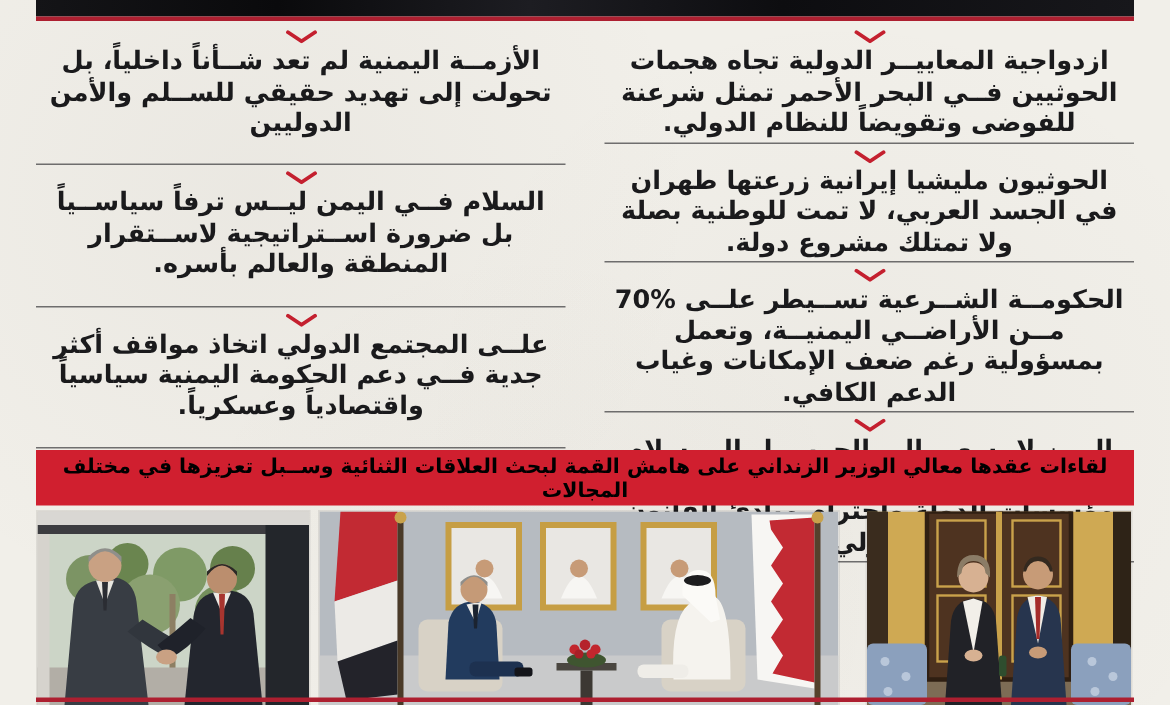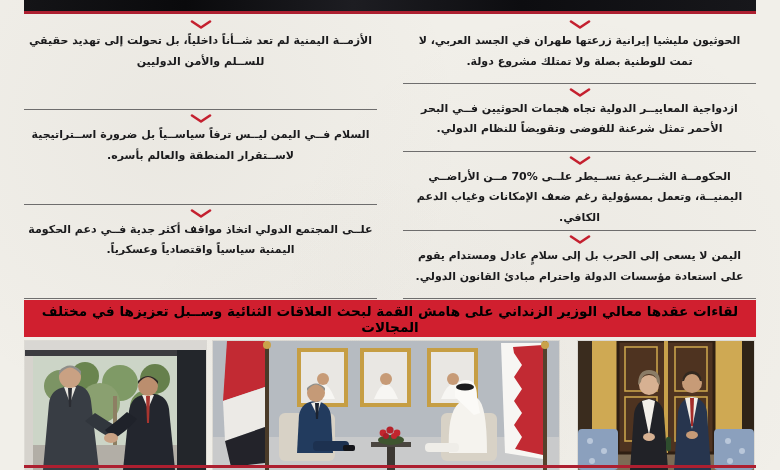--- a/index.html
+++ b/index.html
@@ -29,21 +29,21 @@
   }
   .col{flex:1; display:flex; flex-direction:column; min-width:0;}
   .point{
     flex:1; display:flex; flex-direction:column; align-items:center;
     justify-content:flex-start; padding:2px 4px 2px;
     border-bottom:1px solid rgba(42,42,44,.65);
   }
   .chev{display:block; margin:2px auto 1px; flex:0 0 auto;}
   .txt{
     margin:1px 0 0; text-align:center; font-weight:bold;
-    font-size:11px; line-height:20.5px; color:var(--text-dark);
+    font-size:17px; line-height:20.5px; color:var(--text-dark);
   }
   
   .banner{
     position:absolute; left:24px; right:24px; top:300px; height:37px;
     background:var(--banner-red); color:#000000; font-weight:bold;
     font-size:13.6px; display:flex; align-items:center; justify-content:center;
     text-align:center; padding:0 10px; box-sizing:border-box;
   }
   
   .photos{position:absolute; top:341px; left:0; right:0; height:129px;}
@@ -63,27 +63,27 @@
 
   <div class="top-strip"></div>
 
   <div class="cols">
 
     <section class="col">
       <article class="point">
         <svg class="chev" width="22" height="9" viewBox="0 0 22 9">
             <path d="M2 1.5 L11 7.5 L20 1.5" fill="none" stroke="var(--accent-red)" stroke-width="2.6" stroke-linecap="round" stroke-linejoin="round"></path>
           </svg>
+        <p class="txt">ازدواجية المعاييــر الدولية تجاه هجمات الحوثيين فــي البحر الأحمر تمثل شرعنة للفوضى وتقويضاً للنظام الدولي.</p>
+      </article>
+      <article class="point">
+        <svg class="chev" width="22" height="9" viewBox="0 0 22 9">
+            <path d="M2 1.5 L11 7.5 L20 1.5" fill="none" stroke="var(--accent-red)" stroke-width="2.6" stroke-linecap="round" stroke-linejoin="round"></path>
+          </svg>
         <p class="txt">الحوثيون مليشيا إيرانية زرعتها طهران في الجسد العربي، لا تمت للوطنية بصلة ولا تمتلك مشروع دولة.</p>
-      </article>
-      <article class="point">
-        <svg class="chev" width="22" height="9" viewBox="0 0 22 9">
-            <path d="M2 1.5 L11 7.5 L20 1.5" fill="none" stroke="var(--accent-red)" stroke-width="2.6" stroke-linecap="round" stroke-linejoin="round"></path>
-          </svg>
-        <p class="txt">ازدواجية المعاييــر الدولية تجاه هجمات الحوثيين فــي البحر الأحمر تمثل شرعنة للفوضى وتقويضاً للنظام الدولي.</p>
       </article>
       <article class="point">
         <svg class="chev" width="22" height="9" viewBox="0 0 22 9">
             <path d="M2 1.5 L11 7.5 L20 1.5" fill="none" stroke="var(--accent-red)" stroke-width="2.6" stroke-linecap="round" stroke-linejoin="round"></path>
           </svg>
         <p class="txt">الحكومــة الشــرعية تســيطر علــى %70 مــن الأراضــي اليمنيــة، وتعمل بمسؤولية رغم ضعف الإمكانات وغياب الدعم الكافي.</p>
       </article>
       <article class="point">
         <svg class="chev" width="22" height="9" viewBox="0 0 22 9">
             <path d="M2 1.5 L11 7.5 L20 1.5" fill="none" stroke="var(--accent-red)" stroke-width="2.6" stroke-linecap="round" stroke-linejoin="round"></path>

